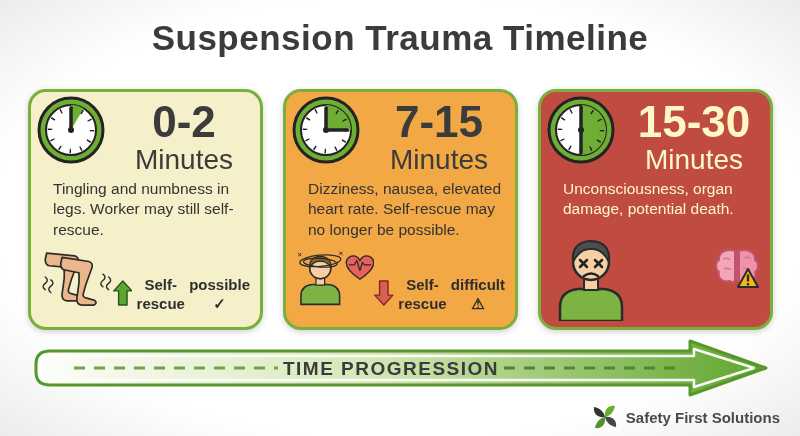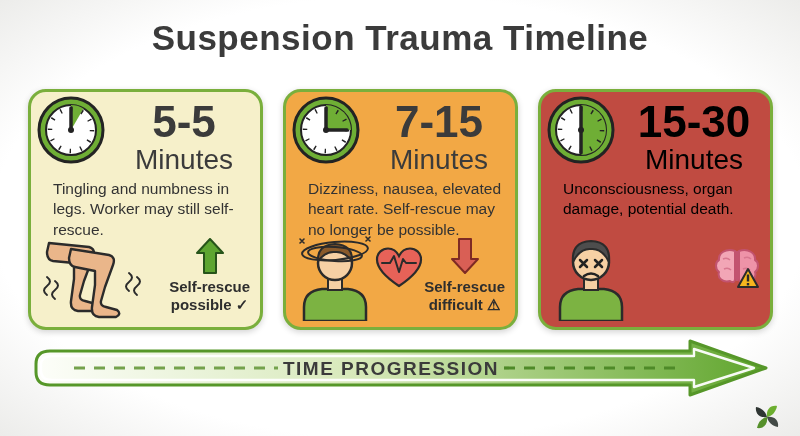--- a/index.html
+++ b/index.html
@@ -11,26 +11,26 @@
   .cards{position:absolute;top:89px;left:28px;display:flex;gap:20px;}
   .card{position:relative;width:235px;height:241px;box-sizing:border-box;
     border:3.5px solid #7aaf3c;border-radius:18px;box-shadow:0 2px 6px rgba(0,0,0,.18);}
   .card-1{background:#f6f0ca;}
   .card-2{background:#f2a845;}
   .card-3{background:#c04b41;color:#fff;}
   .clock{position:absolute;top:2px;left:4px;}
   .head{position:absolute;top:8px;left:78px;width:150px;text-align:center;}
   .range{font-size:44px;font-weight:bold;line-height:1;color:#3b3b3b;}
   .unit{font-size:28px;font-weight:normal;margin-top:0;color:#3b3b3b;}
-  .card-3 .range,.card-3 .unit,.card-3 .desc,.card-3 .status{color:#000000;}
+  .card-3 .range,.card-3 .unit,.card-3 .desc,.card-3 .status{color:#fef9c3;}
   .desc{position:absolute;top:80px;left:15px;width:206px;margin:7px;
     font-size:15.5px;line-height:1.32;color:#333;}
   .foot{position:absolute;left:10px;right:10px;bottom:6px;height:94px;
     display:flex;align-items:flex-end;justify-content:space-between;}
-  .status{display:flex;flex-direction:column;align-items:center;
+  .status{display:flex;flex-direction:row;align-items:center;
     font-size:15px;font-weight:bold;line-height:1.25;color:#2e2e2e;
     margin-bottom:6px;text-align:center;}
   .status svg{margin-bottom:4px;}
   .raised{margin-bottom:32px;}
   .timeline-svg{position:absolute;left:26px;top:338px;}
   .brand{position:absolute;right:20px;bottom:6px;display:flex;align-items:center;gap:8px;}
   .brand-name{font-size:15px;font-weight:bold;color:#4a4a4a;}
 </style>
 </head>
 <body>
@@ -44,21 +44,21 @@
     <section class="card card-1">
       <svg class="clock" width="72" height="72" viewBox="0 0 72 72">
         <circle cx="36" cy="36" r="32" fill="#6fae35" stroke="#232323" stroke-width="3"></circle>
         <circle cx="36" cy="36" r="25" fill="#ffffff" stroke="#232323" stroke-width="2"></circle>
         <path d="M36,36 L36,11 A25,25 0 0 1 48.5,14.4 Z" fill="#6fae35"></path>
         <circle cx="36" cy="36" r="21" fill="none" stroke="#232323" stroke-width="4.5" pathLength="120" stroke-dasharray="1.3 8.7" transform="rotate(-90 36 36)"></circle>
         <line x1="36" y1="36" x2="36" y2="14" stroke="#232323" stroke-width="3.5" stroke-linecap="round"></line>
         <circle cx="36" cy="36" r="3" fill="#232323"></circle>
       </svg>
       <div class="head">
-        <div class="range">5-5</div>
+        <div class="range">0-2</div>
         <div class="unit">Minutes</div>
       </div>
       <p class="desc">Tingling and numbness in legs. Worker may still self-rescue.</p>
       <div class="foot">
         <svg width="102" height="88" viewBox="0 0 102 88">
           <g stroke="#2b2b2b" stroke-width="2.4" stroke-linejoin="round" stroke-linecap="round">
             <path d="M8,10 L48,14 Q55,16 52,24 L43,48 L39,62 Q38,67 44,68 L55,71 Q60,75 54,78 L37,78 Q29,77 30,68 L33,46 L33,30 L12,28 Q6,27 6,19 Z" fill="#eab68a"></path>
             <path d="M30,16 L68,22 Q75,24 72,32 L64,54 L60,68 Q59,73 65,74 L76,77 Q81,81 75,84 L58,84 Q50,83 51,74 L54,52 L54,38 L34,34 Q28,33 28,25 Z" fill="#eab68a"></path>
           </g>
           <g fill="none" stroke="#2b2b2b" stroke-width="2" stroke-linecap="round">
@@ -172,15 +172,16 @@
     <text x="365" y="37" text-anchor="middle" font-size="19" font-weight="bold" fill="#3b3b3b" letter-spacing="1.5" font-family="Liberation Sans, sans-serif">TIME PROGRESSION</text>
   </svg>
 
   <div class="brand">
     <svg width="26" height="26" viewBox="0 0 26 26">
       <path d="M13,13 C12,6 16,1 23,2 C22,8 18,12 13,13 Z" fill="#6cae2f"></path>
       <path d="M13,13 C12,6 16,1 23,2 C22,8 18,12 13,13 Z" fill="#434a46" transform="rotate(90 13 13)"></path>
       <path d="M13,13 C12,6 16,1 23,2 C22,8 18,12 13,13 Z" fill="#55902a" transform="rotate(180 13 13)"></path>
       <path d="M13,13 C12,6 16,1 23,2 C22,8 18,12 13,13 Z" fill="#2f3633" transform="rotate(270 13 13)"></path>
     </svg>
+    <span class="brand-name">Safety First Solutions</span>
   </div>
 
 </div>
 
 </body></html>

